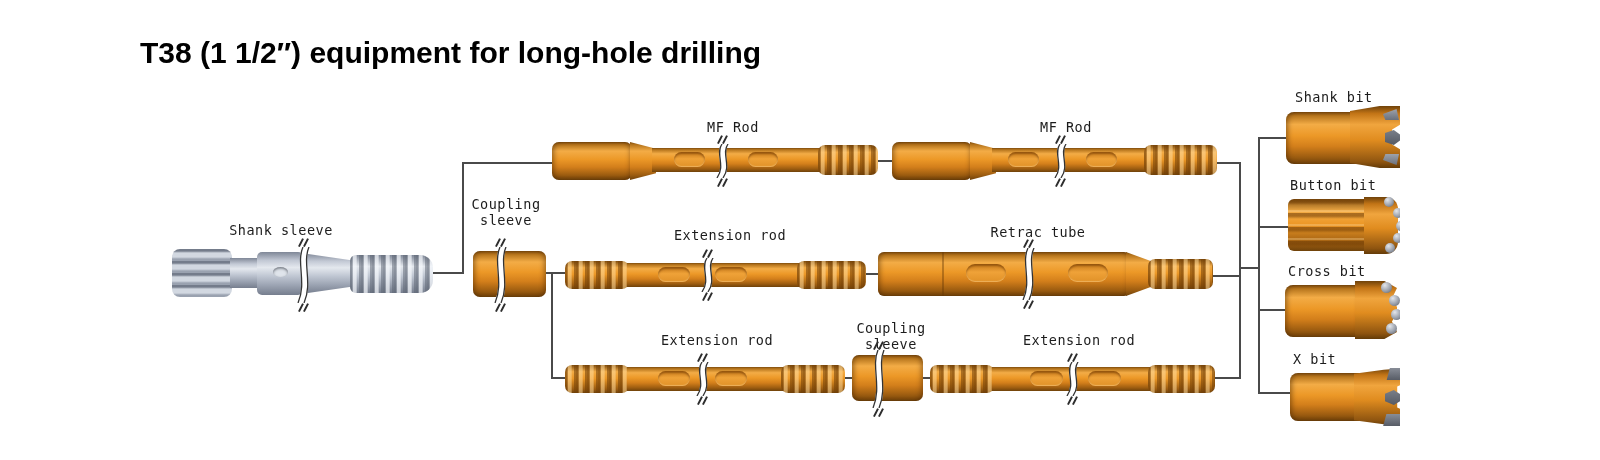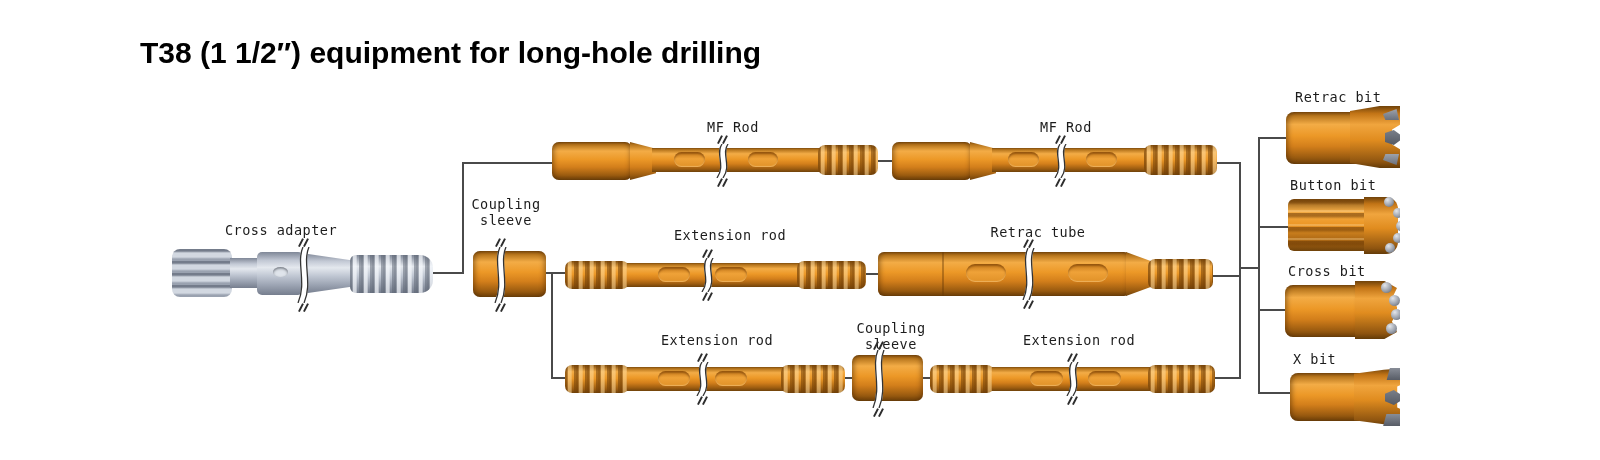--- a/index.html
+++ b/index.html
@@ -62,21 +62,21 @@
   <div class="ln h" style="left:1213px;top:275px;width:27px"></div>
   <div class="ln h" style="left:1215px;top:377px;width:25px"></div>
   <div class="ln v" style="left:1239px;top:162px;height:217px"></div>
   <div class="ln h" style="left:1239px;top:267px;width:20px"></div>
   <div class="ln v" style="left:1258px;top:137px;height:257px"></div>
   <div class="ln h" style="left:1258px;top:137px;width:30px"></div>
   <div class="ln h" style="left:1258px;top:226px;width:32px"></div>
   <div class="ln h" style="left:1258px;top:309px;width:29px"></div>
   <div class="ln h" style="left:1258px;top:392px;width:32px"></div>
 
-  <div class="lbl c" style="left:281px;top:222px">Cross adapter</div>
+  <div class="lbl c" style="left:281px;top:222px">Shank sleeve</div>
   <div class="part" style="left:170px;top:245px;width:264px;height:58px">
     <div class="part splines" style="left:2px;top:4px;width:60px;height:48px"></div>
     <div class="part st" style="left:60px;top:13px;width:29px;height:30px"></div>
     <div class="part st" style="left:87px;top:7px;width:46px;height:43px;border-radius:5px"></div>
     <div class="part" style="left:103px;top:22px;width:15px;height:10px;border-radius:50%;background:#dfe4eb;box-shadow:inset 0 1.5px 2.5px rgba(30,35,45,.55)"></div>
     <div class="part st taper" style="left:131px;top:8px;width:52px;height:41px"></div>
     <div class="part st-ribs" style="left:180px;top:10px;width:83px;height:38px"></div>
   </div>
   <div class="brk" style="left:303px;top:238px;height:74px">
     <div class="sl"></div>
@@ -216,21 +216,21 @@
   <div class="brk" style="left:1072px;top:353px;height:52px">
     <div class="sl"></div>
     <svg viewBox="0 0 16 50" preserveAspectRatio="none">
         <path d="M11 0 C4 14,15 32,6 50" stroke="#fff" stroke-width="7" fill="none"></path>
         <path d="M8 0 C1 14,12 32,3 50" stroke="#333" stroke-width="1.3" fill="none"></path>
         <path d="M14 0 C7 14,18 32,9 50" stroke="#333" stroke-width="1.3" fill="none"></path>
       </svg>
     <div class="sl"></div>
   </div>
 
-  <div class="lbl" style="left:1295px;top:89px">Retrac bit</div>
+  <div class="lbl" style="left:1295px;top:89px">Shank bit</div>
   <div class="part" style="left:1286px;top:106px;width:118px;height:62px">
     <div class="part or or-end" style="left:0;top:6px;width:72px;height:52px;border-radius:8px 0 0 8px"></div>
     <div class="part head-or" style="left:64px;top:0;width:54px;height:62px;clip-path:polygon(0 8%,55% 0,100% 0,100% 26%,78% 38%,78% 62%,100% 74%,100% 100%,55% 100%,0 92%)"></div>
     <div class="ins" style="left:97px;top:3px;width:16px;height:11px;clip-path:polygon(0 45%,85% 0,100% 100%,15% 100%)"></div>
     <div class="ins" style="left:99px;top:24px;width:16px;height:15px;background:linear-gradient(180deg,#7a7f89,#555a64);clip-path:polygon(0 20%,55% 0,100% 35%,100% 65%,55% 100%,0 80%)"></div>
     <div class="ins" style="left:97px;top:48px;width:16px;height:11px;clip-path:polygon(15% 0,100% 0,85% 100%,0 55%)"></div>
   </div>
 
   <div class="lbl" style="left:1290px;top:177px">Button bit</div>
   <div class="part" style="left:1288px;top:197px;width:120px;height:57px">

